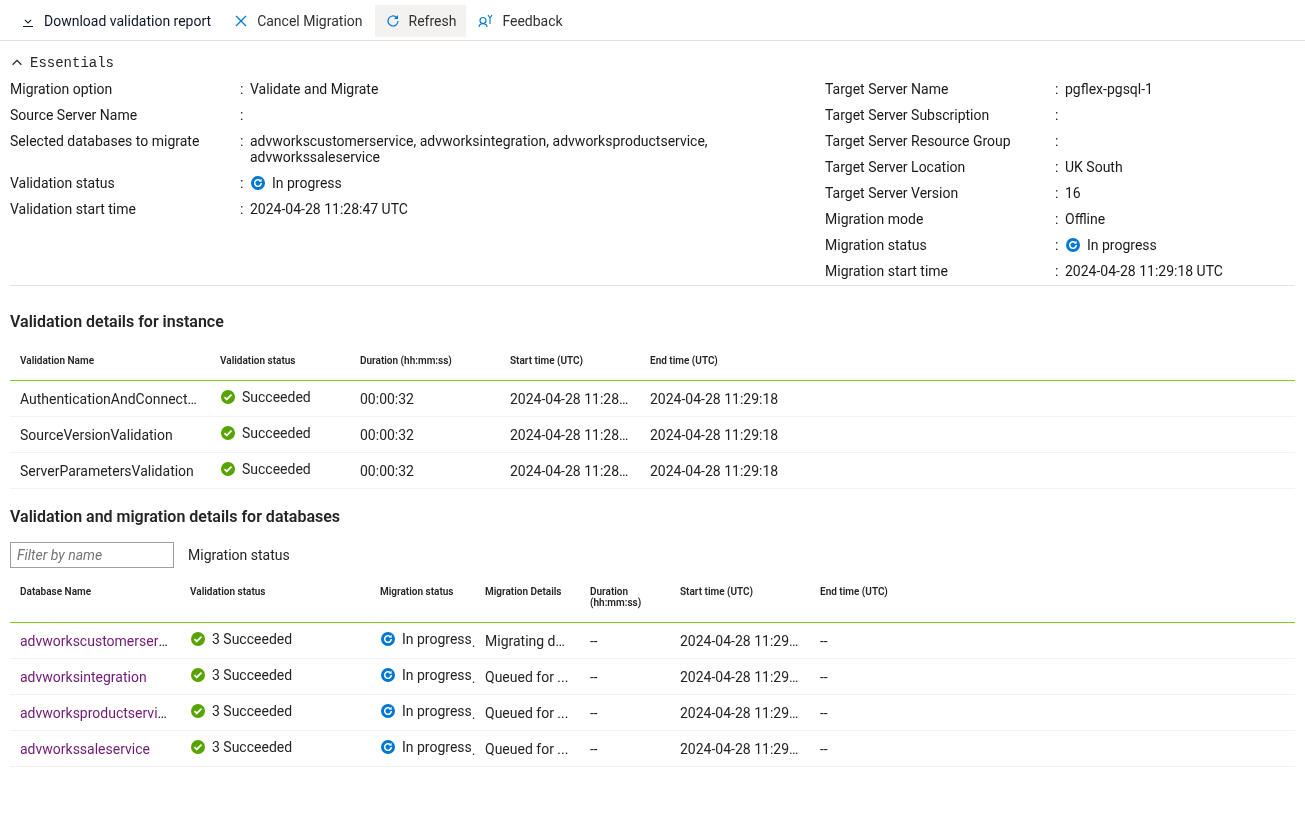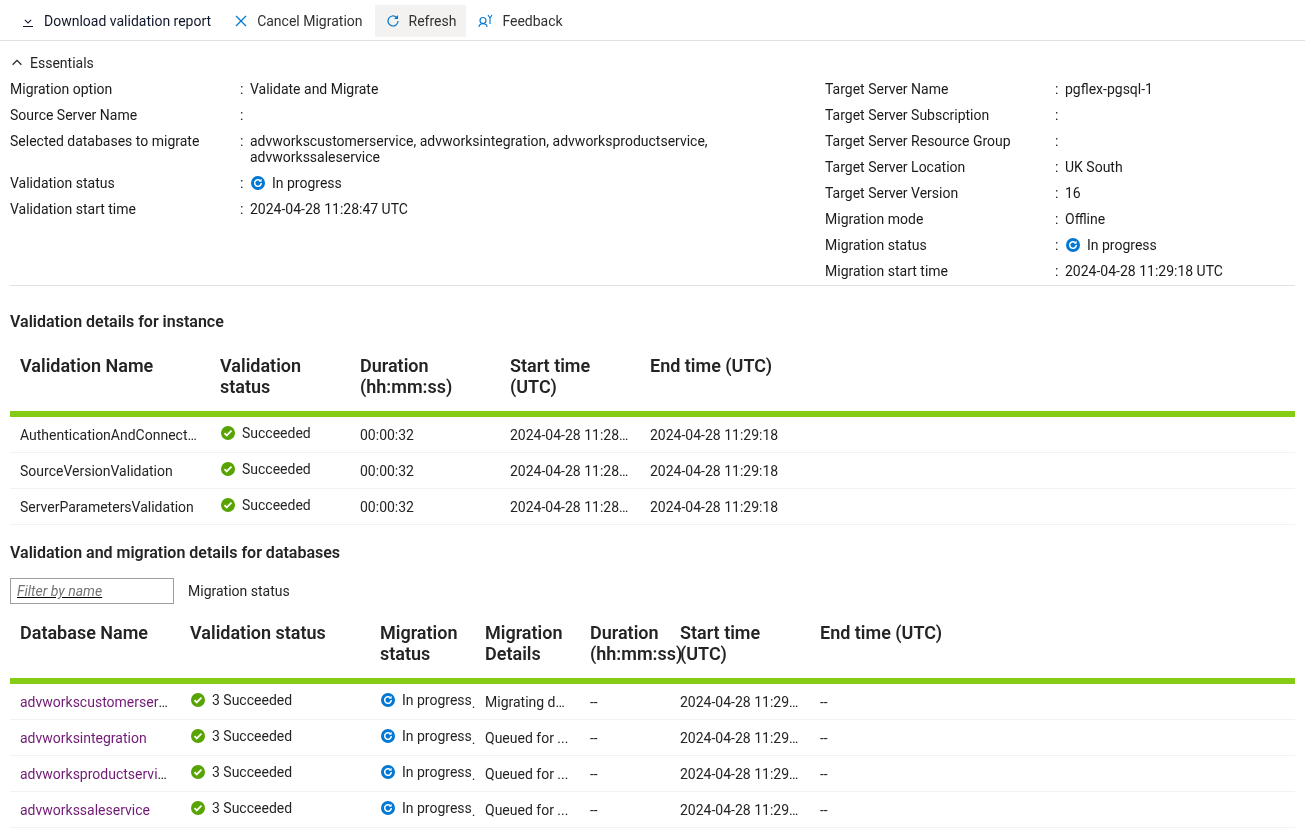--- a/index.html
+++ b/index.html
@@ -41,21 +41,21 @@
 
   .sec {
     padding: 14px 10px 8px 10px;
   }
   .ess-head {
     display: flex;
     align-items: center;
     cursor: pointer;
   }
   .ess-head svg { margin-right: 6px; }
-  .ess-head .lbl { font-size: 14px; font-weight: 400; }
+  .ess-head .lbl { font-size: 14px; font-weight: 400; font-family: Liberation Mono, monospace; }
 
   .ess-body {
     display: flex;
     padding: 10px 0 6px 0;
     border-bottom: 1px solid #e1e1e1;
     gap: 48px;
   }
   .ess-col {
     display: grid;
     grid-template-columns: 230px 10px auto;
@@ -82,23 +82,23 @@
 
   table.data {
     width: calc(100% - 20px);
     margin: 4px 10px 0 10px;
     border-collapse: collapse;
     table-layout: fixed;
   }
   table.data th {
     text-align: left;
     font-weight: 600;
-    font-size: 18px;
+    font-size: 10px;
     padding: 14px 10px;
-    border-bottom: 6px solid #84cc16;
+    border-bottom: 1px solid #84cc16;
     vertical-align: top;
   }
   table.data td {
     padding: 8px 10px;
     border-bottom: 1px solid #f3f2f1;
     font-size: 14px;
     vertical-align: middle;
     overflow: hidden;
     text-overflow: ellipsis;
     white-space: nowrap;
@@ -114,21 +114,20 @@
   }
   .filter-row input[type="text"] {
     height: 24px;
     width: 150px;
     padding: 0 6px;
     font-style: italic;
     font-family: inherit;
     font-size: 14px;
     border: 1px solid #a19f9d;
     background: #fff;
-    text-decoration: underline;
   }
   .filter-row .select {
     position: relative;
     display: inline-flex;
     align-items: center;
     width: 228px;
     height: 24px;
     border: 1px solid #8a8886;
     padding: 0 8px;
     cursor: pointer;

